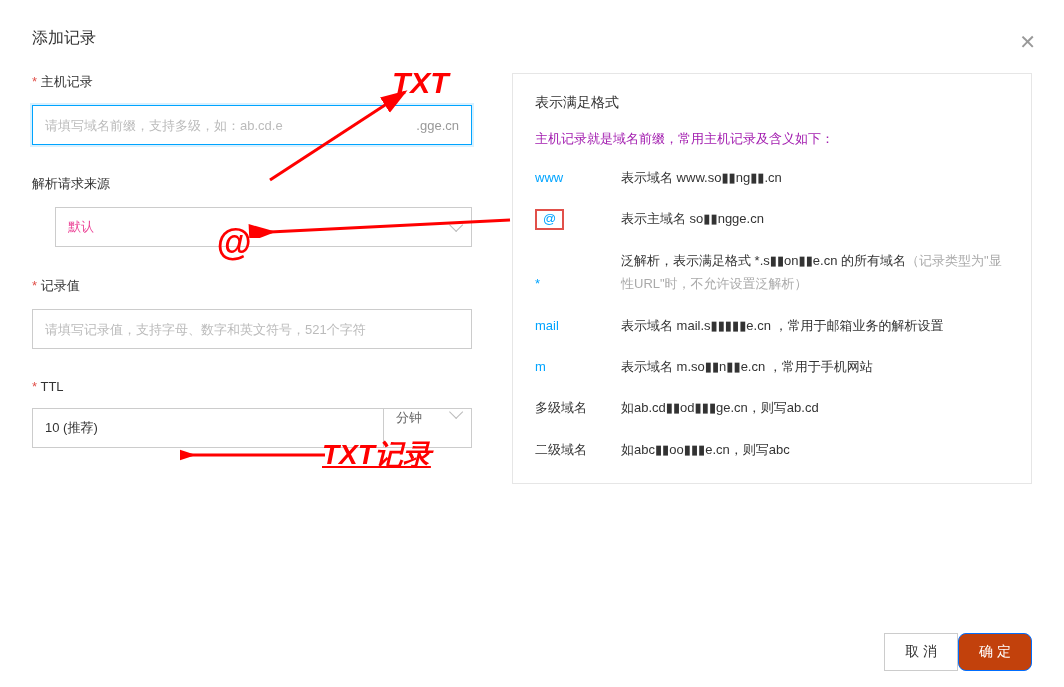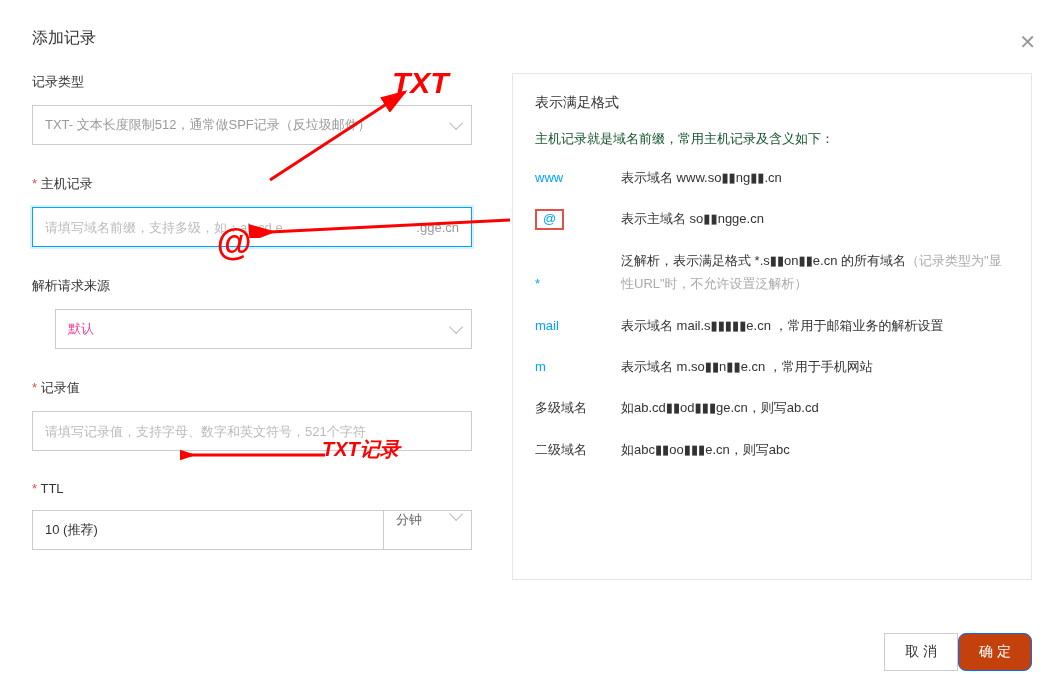--- a/index.html
+++ b/index.html
@@ -17,21 +17,21 @@
 .select{justify-content:space-between;}
 .chev{width:10px;height:10px;border-right:1px solid #bbb;border-bottom:1px solid #bbb;transform:rotate(45deg) translateY(-3px);}
 .inp{flex:1;border:none;outline:none;font-size:13px;color:#333;background:transparent;}
 .inp::placeholder{color:#bbb;}
 .suffix{color:#999;font-size:13px;padding-left:10px;}
 .active{border:1px solid #00A4FF;box-shadow:0 0 0 2px rgba(0,164,255,.15);}
 .split{padding:0;}
 .split .main{flex:1;padding:0 12px;display:flex;align-items:center;}
 .split .unit{width:88px;border-left:1px solid #ccc;height:100%;display:flex;align-items:flex-start;justify-content:space-between;padding:0 12px;color:#666;}
 .right h4{font-size:14px;font-weight:normal;color:#333;margin-bottom:18px;}
-.right .hint{font-size:13px;color:#14532d;margin-bottom:18px;}
+.right .hint{font-size:13px;color:#a21caf;margin-bottom:18px;}
 .tbl{font-size:13px;}
 .row{display:flex;align-items:flex-end;margin-bottom:18px;line-height:1.8;}
 .row:last-child{margin-bottom:0;}
 .key{width:86px;color:#00A4FF;flex-shrink:0;}
 .row .key.dark{color:#333;}
 .val{color:#333;}
 .gray{color:#aaa;}
 .at-box{border:2px solid #e1504a;padding:0 6px;display:inline-block;line-height:1.3;}
 .footer{position:absolute;right:32px;bottom:16px;display:flex;}
 .btn{height:38px;padding:0 20px;font-size:14px;border:1px solid #ccc;background:#fff;color:#333;cursor:pointer;}
@@ -43,27 +43,20 @@
 </head>
 <body>
 
 <div class="dialog">
   <div class="title">添加记录</div>
   <div class="close-x">✕</div>
 
   <div class="cols">
     <div class="left">
 
-      <div class="field">
-        <div class="label">记录类型</div>
-        <div class="select">
-          <span>TXT- 文本长度限制512，通常做SPF记录（反垃圾邮件）</span>
-          <span class="chev"></span>
-        </div>
-      </div>
 
       <div class="field">
         <div class="label req">主机记录</div>
         <div class="input active">
           <input class="inp" placeholder="请填写域名前缀，支持多级，如：ab.cd.e" style="">
           <span class="suffix">.gge.cn</span>
         </div>
       </div>
 
       <div class="field">
@@ -132,21 +125,21 @@
     </div>
   </div>
 
   <div class="footer">
     <button class="btn">取 消</button>
     <button class="btn primary">确 定</button>
   </div>
 
   <div class="anno" style="top:66px;left:392px;font-size:30px;">TXT</div>
   <div class="anno" style="top:222px;left:216px;font-size:36px;">@</div>
-  <div class="anno" style="top:436px;left:322px;font-size:20px;">TXT记录</div>
+  <div class="anno" style="top:436px;left:322px;font-size:28px;text-decoration:underline;">TXT记录</div>
 
   <svg class="arrow" style="top:80px;left:250px;" width="180" height="120">
     <defs>
         <marker id="ah1" markerWidth="10" markerHeight="10" refX="8" refY="3" orient="auto">
           <path d="M0,0 L9,3 L0,6 Z" fill="#ff0000"></path>
         </marker>
       </defs>
     <line x1="20" y1="100" x2="155" y2="12" stroke="#ff0000" stroke-width="3" marker-end="url(#ah1)"></line>
   </svg>
   <svg class="arrow" style="top:208px;left:240px;" width="280" height="30">

